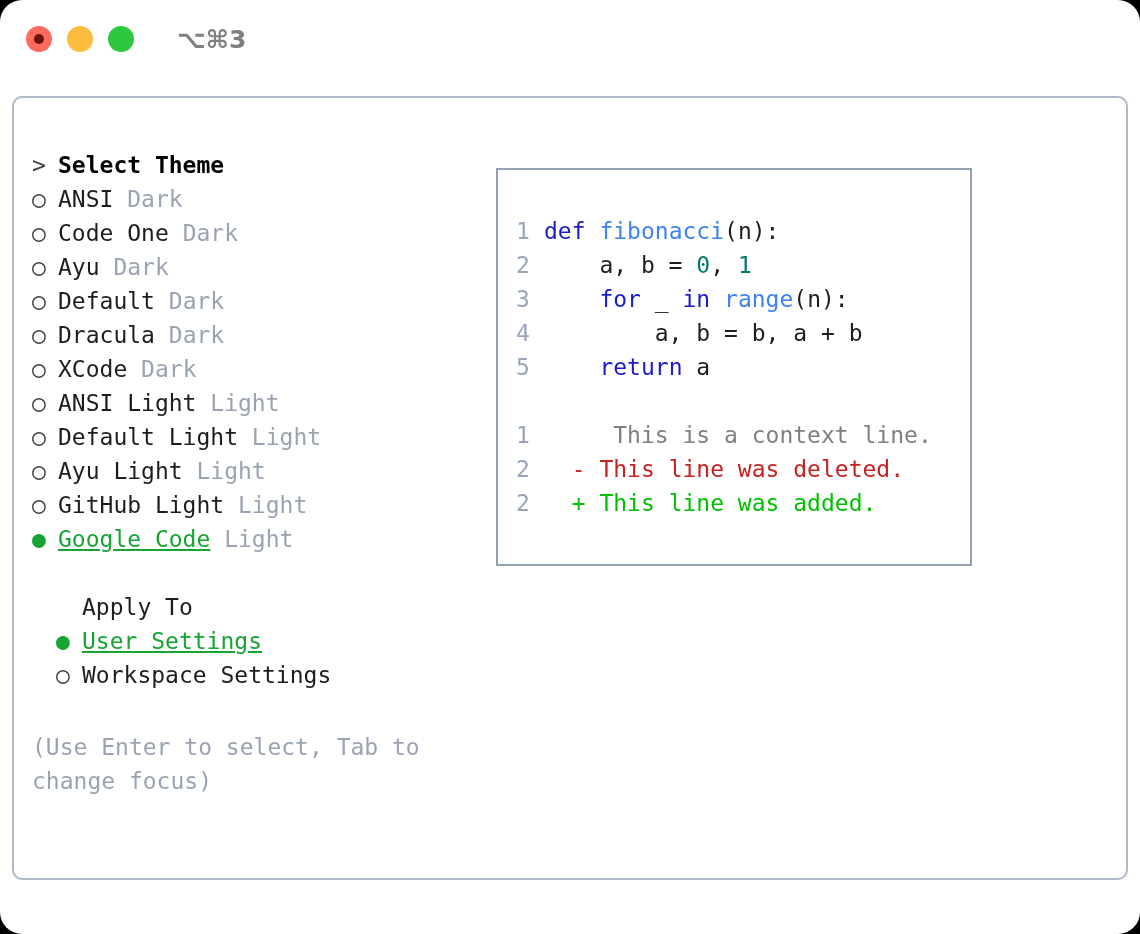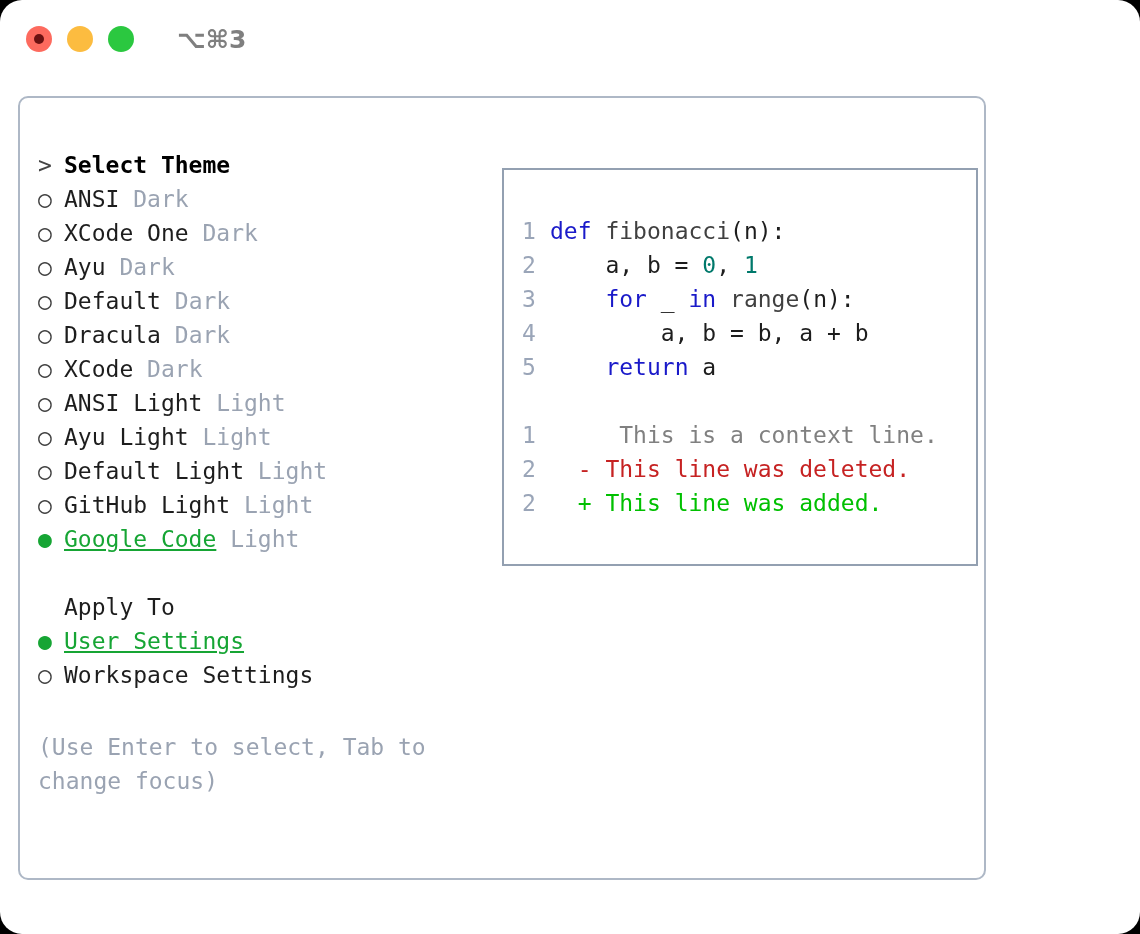--- a/index.html
+++ b/index.html
@@ -62,23 +62,23 @@
     color: #7f7f7f;
     font-size: 25px;
     font-weight: bold;
     letter-spacing: 0px;
     font-family: "DejaVu Sans", "Liberation Sans", sans-serif;
   }
 
   
   #panel {
     position: absolute;
-    left: 18px;
+    left: 12px;
     top: 96px;
-    width: 968px;
+    width: 1116px;
     height: 784px;
     border: 2px solid #aeb8c6;
     border-radius: 10px;
     box-sizing: border-box;
   }
 
   
   #left-col {
     position: absolute;
     left: 18px;
@@ -98,21 +98,21 @@
     color: #444444;
   }
   .list-title {
     font-weight: bold;
     color: #000000;
   }
   .suffix { color: #9aa3b2; }
   .sel-label { color: #16a534; text-decoration: underline; }
   .sel-bullet { color: #16a534; }
 
-  #apply-block { margin-top: 34px; }
+  #apply-block { margin-top: 34px; margin-left: 24px; }
   .apply-head {
     height: 34px;
     line-height: 34px;
     font-size: 23px;
     white-space: pre;
     color: #1d1d1d;
     padding-left: 26px;
   }
   #hint {
     margin-top: 38px;
@@ -151,21 +151,21 @@
     font-size: 23px;
     white-space: pre;
     color: #1d1d1d;
   }
   .ln {
     display: inline-block;
     width: 28px;
     color: #9aa5b8;
   }
   .kw   { color: #1a1ac9; }
-  .fn   { color: #404040; }
+  .fn   { color: #3b82f6; }
   .num  { color: #00796b; }
   .plain{ color: #1d1d1d; }
   .ctx  { color: #808080; text-align: center; }
   .del  { color: #c62222; }
   .add  { color: #00c000; }
   .spacer-line { height: 34px; }
 </style>
 </head>
 <body>
 
@@ -177,28 +177,28 @@
     <span class="dot green"></span>
     <span id="shortcut">⌥⌘3</span>
   </div>
 
   <div id="panel">
 
     <div id="left-col">
       <div id="theme-list">
           <div class="row"><span class="bullet">&gt;</span><span class="list-title">Select Theme</span></div>
           <div class="row"><span class="bullet">○</span><span class="">ANSI</span><span class="suffix"> Dark</span></div>
-          <div class="row"><span class="bullet">○</span><span class="">XCode One</span><span class="suffix"> Dark</span></div>
+          <div class="row"><span class="bullet">○</span><span class="">Code One</span><span class="suffix"> Dark</span></div>
           <div class="row"><span class="bullet">○</span><span class="">Ayu</span><span class="suffix"> Dark</span></div>
           <div class="row"><span class="bullet">○</span><span class="">Default</span><span class="suffix"> Dark</span></div>
           <div class="row"><span class="bullet">○</span><span class="">Dracula</span><span class="suffix"> Dark</span></div>
           <div class="row"><span class="bullet">○</span><span class="">XCode</span><span class="suffix"> Dark</span></div>
           <div class="row"><span class="bullet">○</span><span class="">ANSI Light</span><span class="suffix"> Light</span></div>
+          <div class="row"><span class="bullet">○</span><span class="">Default Light</span><span class="suffix"> Light</span></div>
           <div class="row"><span class="bullet">○</span><span class="">Ayu Light</span><span class="suffix"> Light</span></div>
-          <div class="row"><span class="bullet">○</span><span class="">Default Light</span><span class="suffix"> Light</span></div>
           <div class="row"><span class="bullet">○</span><span class="">GitHub Light</span><span class="suffix"> Light</span></div>
           <div class="row"><span class="bullet sel-bullet">●</span><span class="sel-label">Google Code</span><span class="suffix"> Light</span></div>
         </div>
       <div id="apply-block">
         <div class="apply-head">Apply To</div>
         <div id="apply-options">
             <div class="row"><span class="bullet sel-bullet">●</span><span class="sel-label">User Settings</span></div>
             <div class="row"><span class="bullet">○</span><span class="">Workspace Settings</span></div>
           </div>
       </div>

